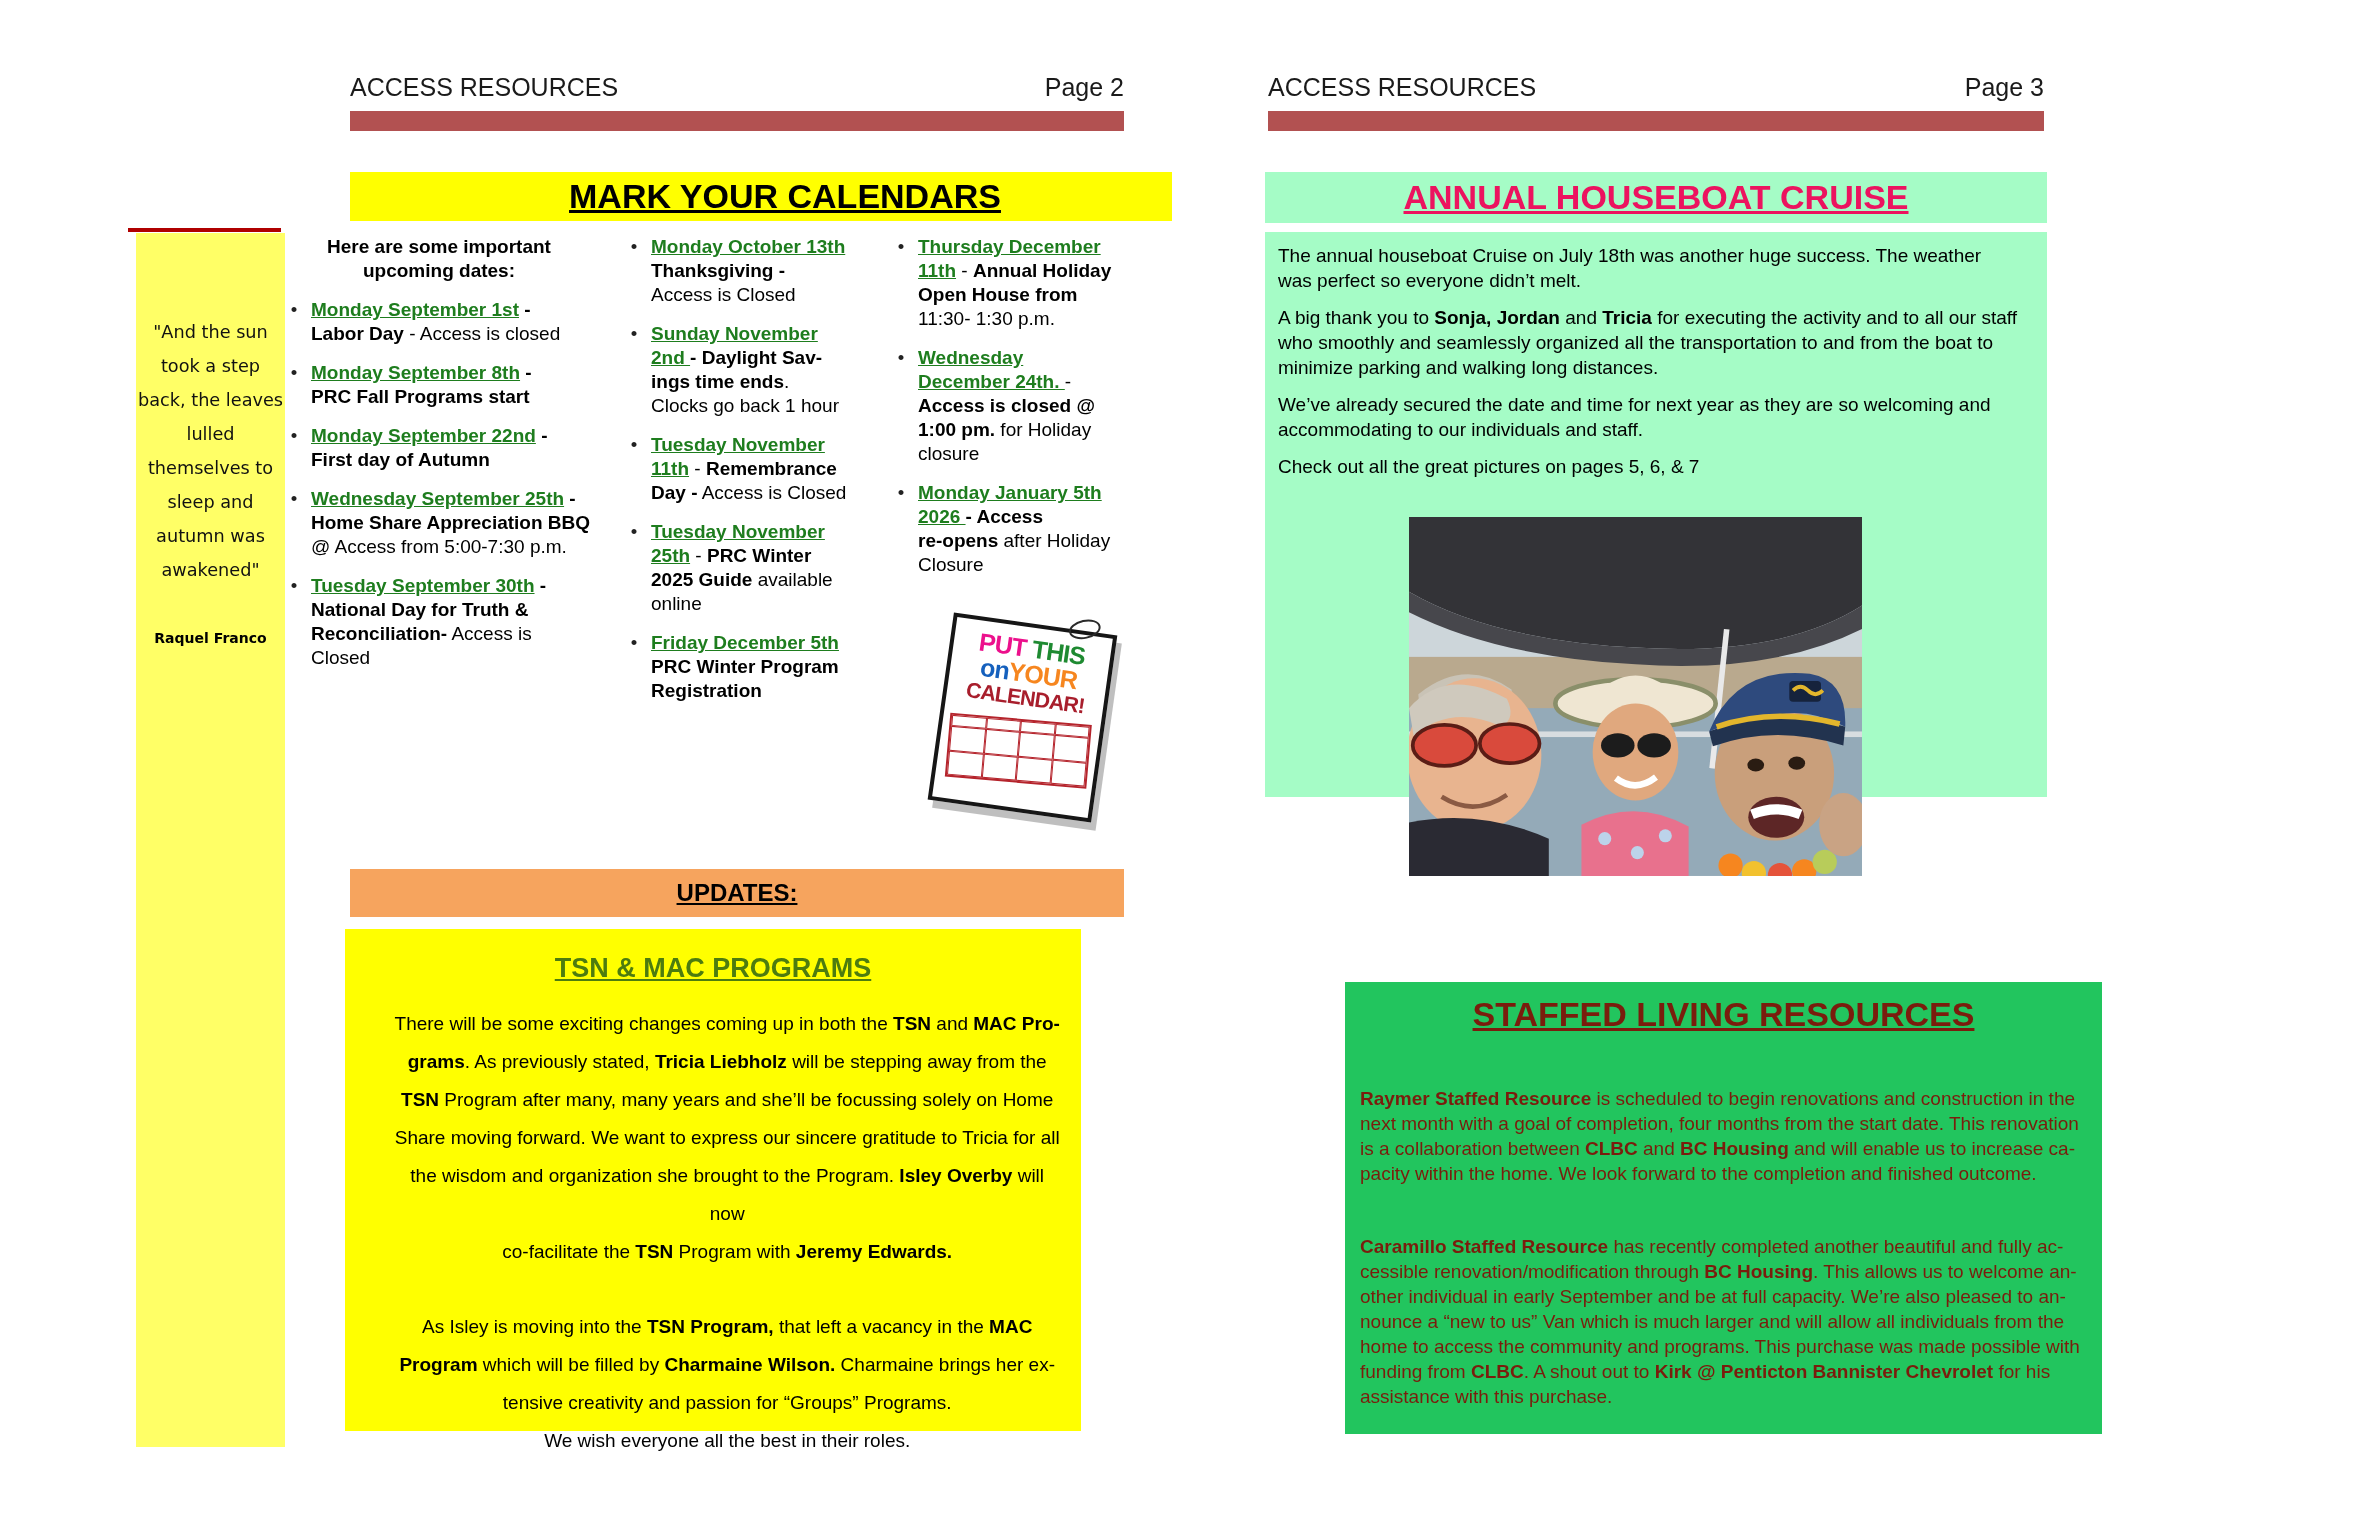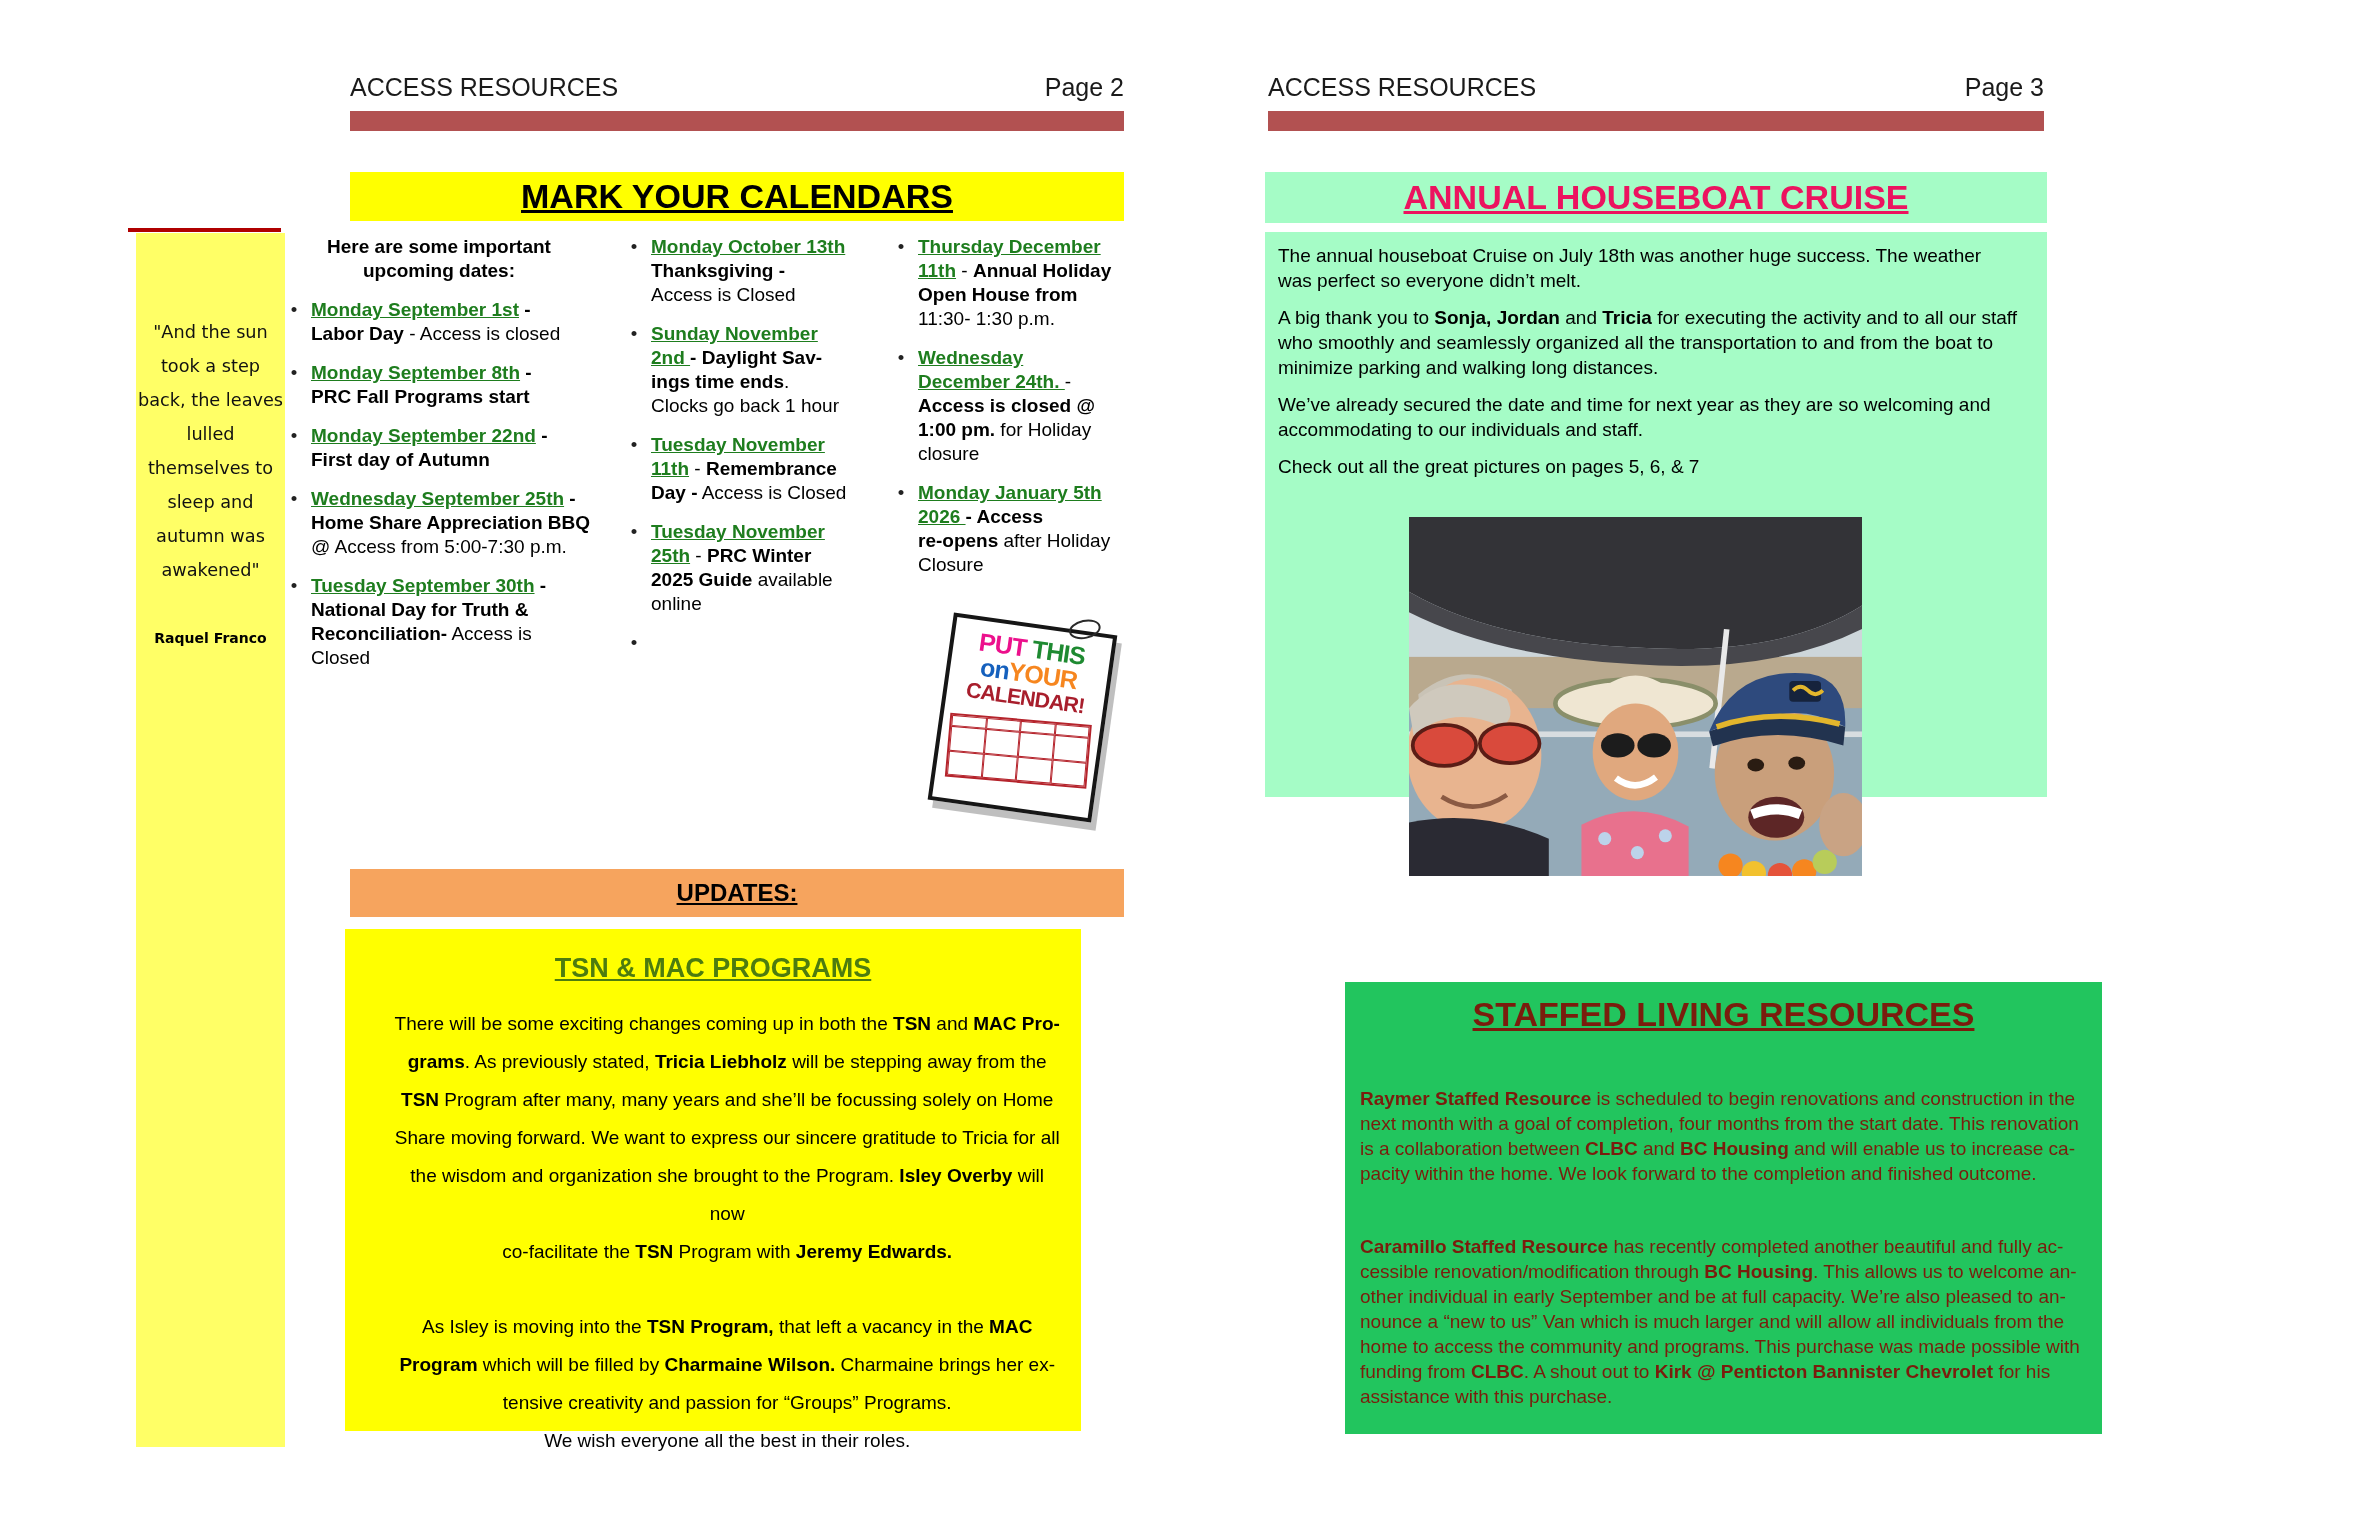--- a/index.html
+++ b/index.html
@@ -12,21 +12,21 @@
 
   
   .side-line{height:3.7px;background:#b00000;}
   .sidebar{background:#ffff66;text-align:center;font-family:"DejaVu Sans",sans-serif;}
   .quote{padding-top:82px;font-size:17.7px;line-height:34px;color:#111;}
   .author{margin-top:43px;font-weight:bold;font-size:14px;}
 
   
   .banner{text-align:center;font-weight:bold;}
   .banner .u{text-decoration:underline;}
-  .title-yellow{background:#ffff00;font-size:34px;line-height:49px;height:49px;}
+  .title-yellow{background:#ffff00;font-size:34px;line-height:49px;height:49px;padding-left:48px;}
   .title-orange{background:#f6a45e;font-size:24px;line-height:48px;height:48px;}
   .title-mint{background:#a5fcc6;font-size:34px;line-height:51px;height:51px;color:#ec135f;}
 
   
   .col{font-size:19px;line-height:24px;}
   .intro{font-weight:bold;text-align:center;margin-bottom:15px;padding:0 13px;}
   .cal-item{display:flex;margin-bottom:15px;}
   .bullet{flex:none;width:34px;text-align:center;font-size:18.6px;color:#222;}
   .cal-text{flex:1;}
   .sg-n{font-weight:normal;}
@@ -117,20 +117,21 @@
     <div class="cal-item">
       <span class="bullet">•</span>
       <div class="cal-text"><span class="sg-g">Tuesday November</span><br><span class="sg-g">11th</span><span class="sg-n"> - </span><span class="sg-b">Remembrance</span><br><span class="sg-b">Day -</span><span class="sg-n"> Access is Closed</span></div>
     </div>
     <div class="cal-item">
       <span class="bullet">•</span>
       <div class="cal-text"><span class="sg-g">Tuesday November</span><br><span class="sg-g">25th</span><span class="sg-n"> - </span><span class="sg-b">PRC Winter</span><br><span class="sg-b">2025 Guide</span><span class="sg-n"> available</span><br><span class="sg-n">online</span></div>
     </div>
     <div class="cal-item">
       <span class="bullet">•</span>
+      <div class="cal-text"><span class="sg-g">Friday December 5th</span><br><span class="sg-b">PRC Winter Program</span><br><span class="sg-b">Registration</span></div>
     </div>
   </div>
 <div class="abs col" style="left:884px;top:235px;width:278px;">
     <div class="cal-item">
       <span class="bullet">•</span>
       <div class="cal-text"><span class="sg-g">Thursday December</span><br><span class="sg-g">11th</span><span class="sg-n"> - </span><span class="sg-b">Annual Holiday</span><br><span class="sg-b">Open House from</span><br><span class="sg-n">11:30- 1:30 p.m.</span></div>
     </div>
     <div class="cal-item">
       <span class="bullet">•</span>
       <div class="cal-text"><span class="sg-g">Wednesday</span><br><span class="sg-g">December 24th. </span><span class="sg-n">-</span><br><span class="sg-b">Access is closed @</span><br><span class="sg-b">1:00 pm.</span><span class="sg-n"> for Holiday</span><br><span class="sg-n">closure</span></div>

